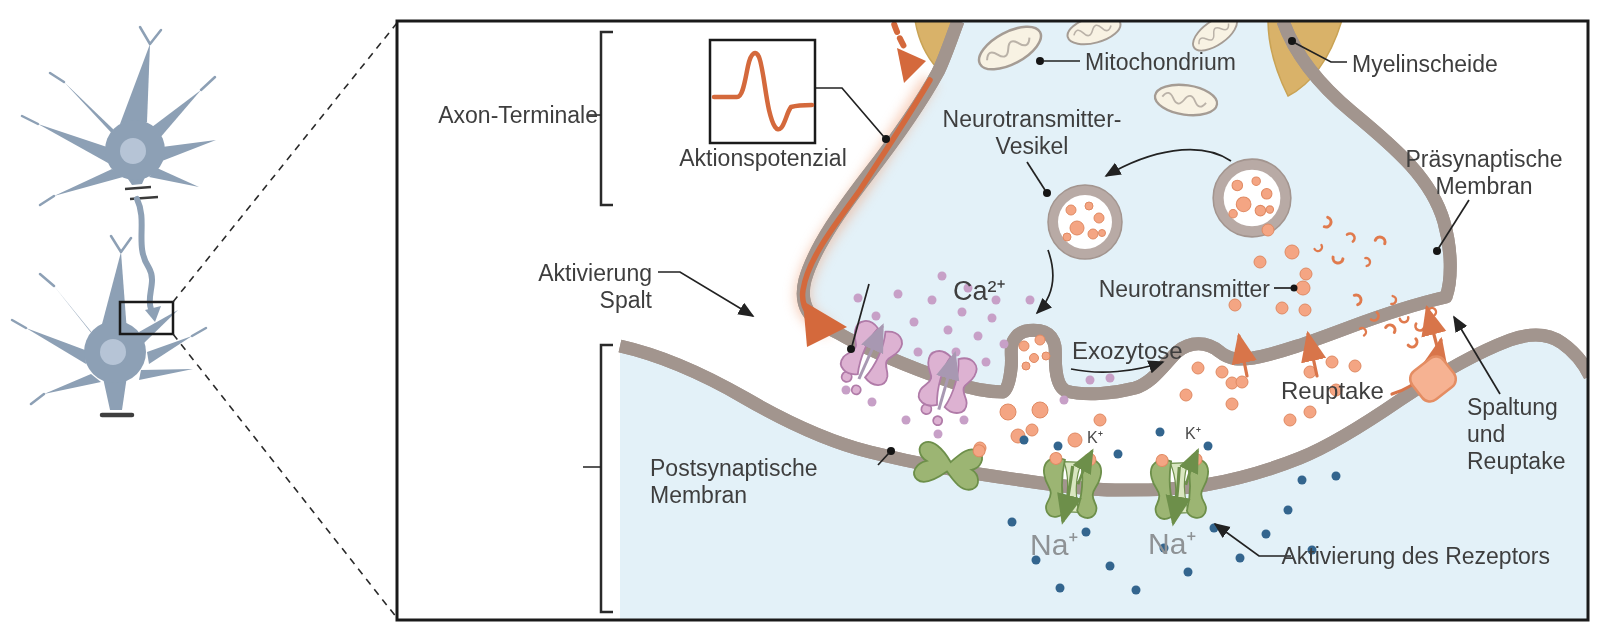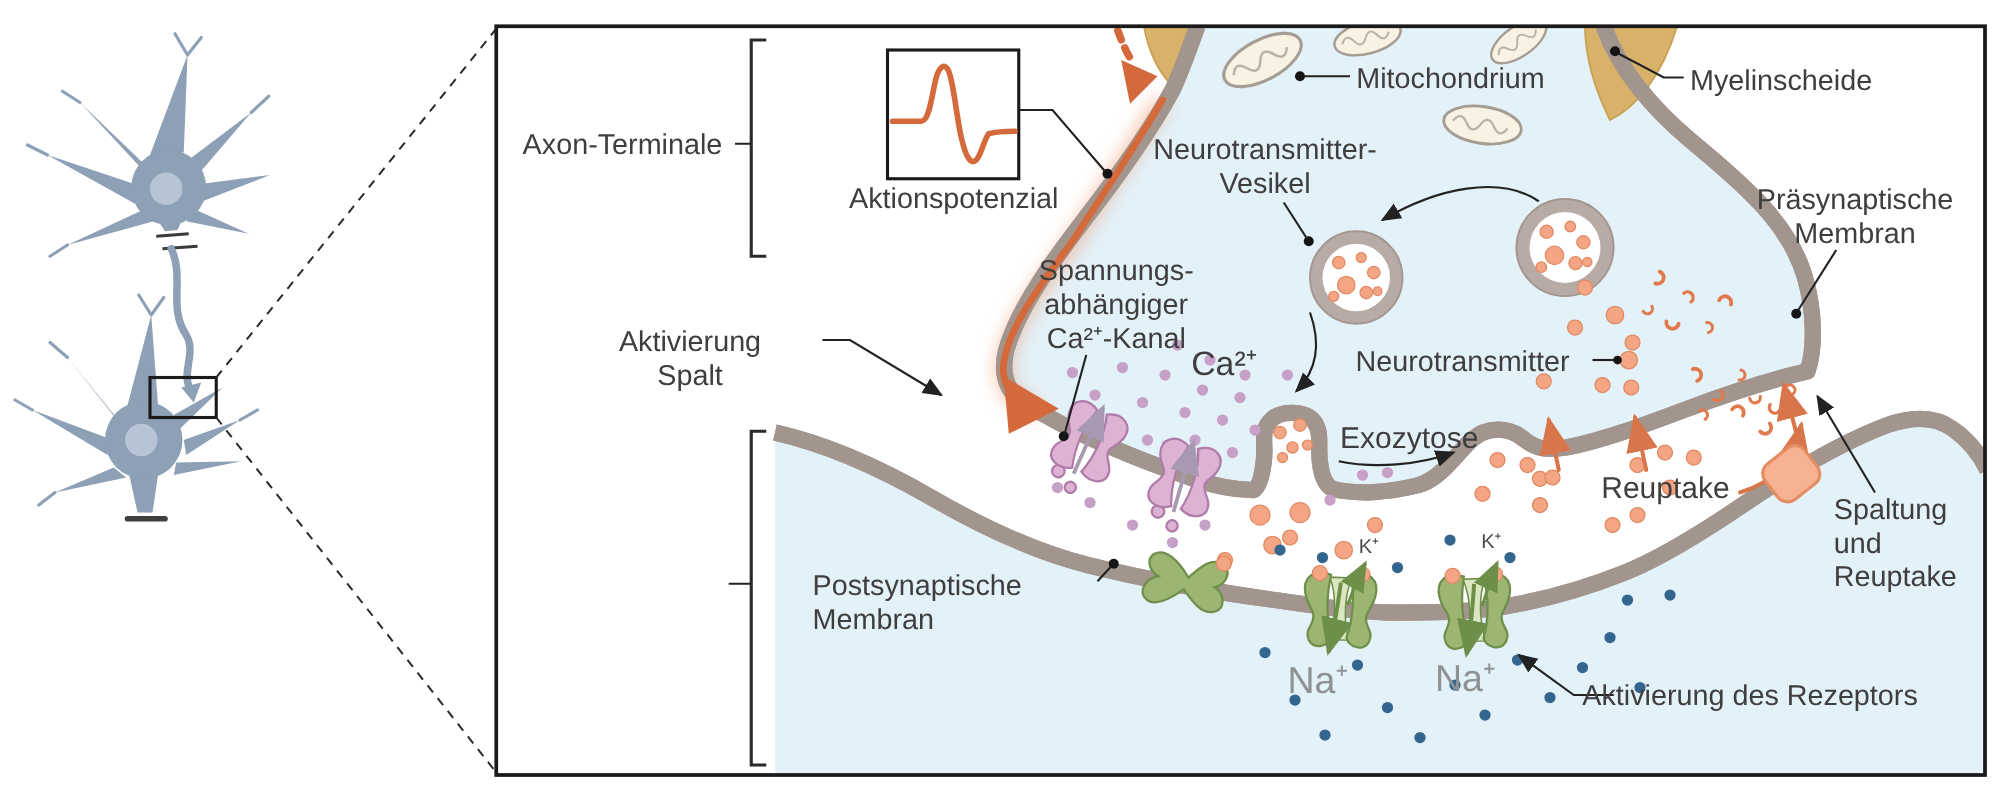--- a/index.html
+++ b/index.html
@@ -12,21 +12,21 @@
     --receptor_green_light:#d9e6c0; --enzyme_orange:#f6b292; --enzyme_orange_dark:#e48d63;
     --sodium_blue:#33658e; --neuron_gray_blue:#8da0b5; --nucleus_blue:#b6c4d6;
     --ion_label_gray:#8e9295;
   }
   html,body{margin:0;padding:0;background:#fff;}
   #stage{position:relative;width:1600px;height:638px;overflow:hidden;
          font-family:"Liberation Sans",sans-serif;background:#fff;}
   #art{position:absolute;left:0;top:0;z-index:1;}
   .lbl{position:absolute;z-index:2;font-size:23px;line-height:27px;color:var(--label_ink);
        white-space:nowrap;}
-  .center{text-align:center;} .right{text-align:center;}
+  .center{text-align:center;} .right{text-align:right;}
   
   .cyto{fill:var(--cytoplasm_blue);}
   .mem-edge{fill:none;stroke:var(--membrane_edge);stroke-width:13;stroke-linejoin:round;}
   .mem-core{fill:none;stroke:var(--membrane_core);stroke-width:9;stroke-linejoin:round;}
   .nt{fill:var(--neurotransmitter_orange);stroke:#e08a63;stroke-width:1;}
   .frag{fill:none;stroke:var(--fragment_orange);stroke-width:3;stroke-linecap:round;}
   .ca{fill:var(--calcium_purple);}
   .na{fill:var(--sodium_blue);}
   .myelin{fill:var(--myelin_tan);stroke:#c9a355;stroke-width:1.5;}
   .mito{fill:var(--mito_cream);stroke:var(--mito_outline);stroke-width:2.5;}
@@ -337,32 +337,27 @@
     </g>
   </g>
 
   <rect x="397" y="21" width="1191" height="599" fill="none" stroke="var(--frame_ink)" stroke-width="3"></rect>
 </svg>
 
 <div class="lbl right" style="left:398px;top:102px;width:200px">Axon-Terminale</div>
 <div class="lbl center" style="left:663px;top:145px;width:200px">Aktionspotenzial</div>
 <div class="lbl" style="left:1085px;top:49px">Mitochondrium</div>
 <div class="lbl" style="left:1352px;top:51px">Myelinscheide</div>
-<div class="lbl center" style="left:912px;top:106px;width:200px">
+<div class="lbl center" style="left:932px;top:106px;width:200px">
   <div>Neurotransmitter-</div>
   <div>Vesikel</div>
 </div>
 <div class="lbl center" style="left:1384px;top:146px;width:200px">
   <div>Präsynaptische</div>
   <div>Membran</div>
-</div>
-<div class="lbl center" style="left:793px;top:203px;width:200px">
-  <div>Spannungs-</div>
-  <div>abhängiger</div>
-  <div>Ca²⁺-Kanal</div>
 </div>
 <div class="lbl right" style="left:452px;top:260px;width:200px">
   <div>Aktivierung</div>
   <div>Spalt</div>
 </div>
 <div class="lbl" style="left:953px;top:278px;font-size:27px">Ca²⁺</div>
 <div class="lbl right" style="left:1070px;top:276px;width:200px">Neurotransmitter</div>
 <div class="lbl" style="left:1072px;top:337px;font-size:24px">Exozytose</div>
 <div class="lbl" style="left:1281px;top:377px;font-size:24px">Reuptake</div>
 <div class="lbl" style="left:1467px;top:394px">

